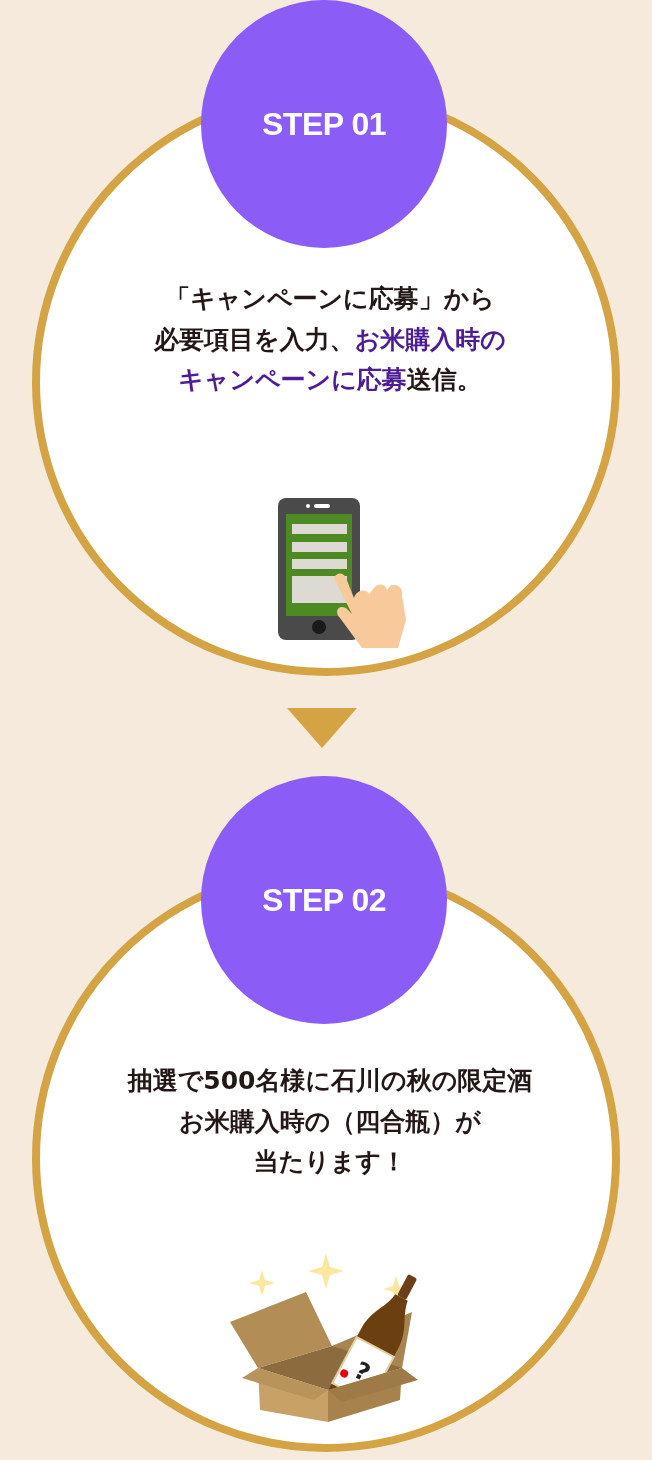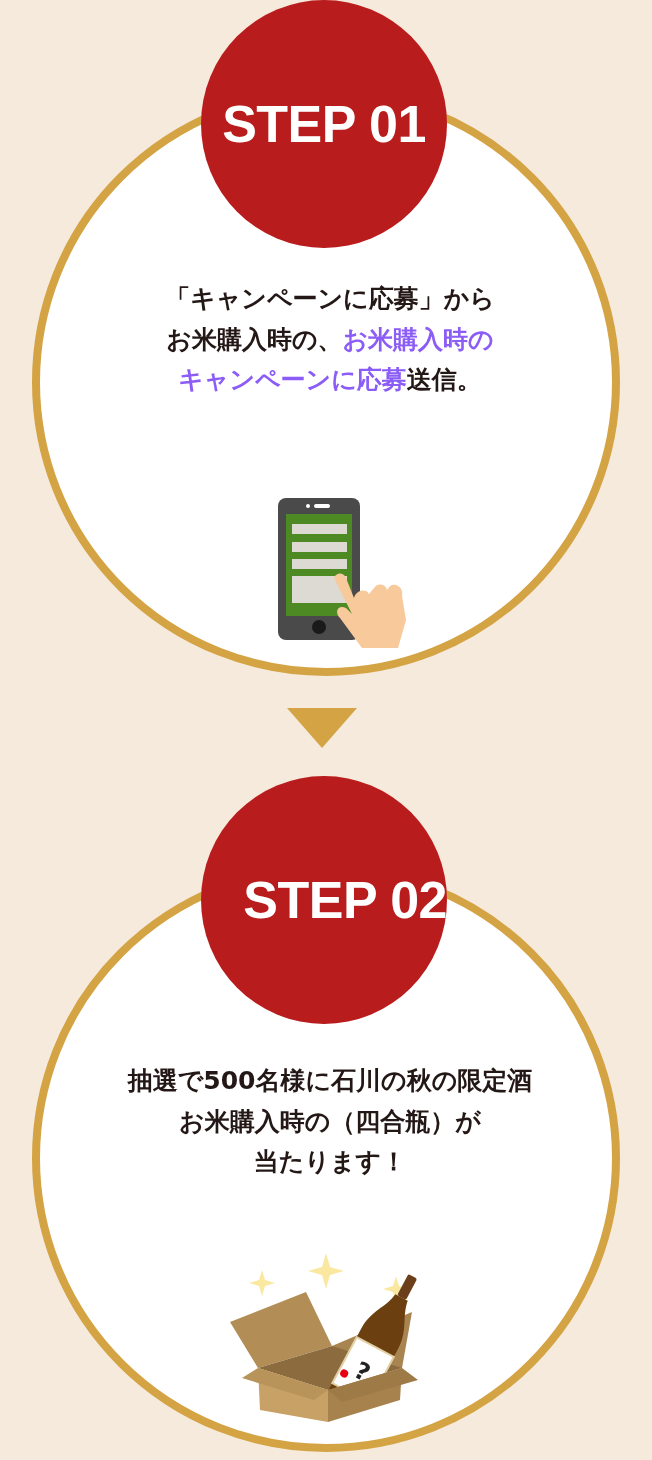--- a/index.html
+++ b/index.html
@@ -12,79 +12,79 @@
   .ring {
     position: absolute;
     box-sizing: border-box;
     border-radius: 50%;
     background: #ffffff;
     border: 8px solid #d4a344;
   }
   .badge {
     position: absolute;
     border-radius: 50%;
-    background: #b91c1c;
+    background: #8b5cf6;
     display: flex; align-items: center; justify-content: center;
     color: #ffffff;
     font-family: "Liberation Sans", "DejaVu Sans", sans-serif;
     font-weight: bold;
-    font-size: 52px;
+    font-size: 32px;
     letter-spacing: -0.5px;
   }
   .body-text {
     position: absolute;
     left: 4px; width: 652px;
     text-align: center;
     color: #231815;
     font-weight: bold;
     font-size: 25px;
     line-height: 40.5px;
   }
-  .red { color: #8b5cf6; }
+  .red { color: #4c1d95; }
   .arrow {
     position: absolute;
     left: 287px; top: 708px;
     width: 0; height: 0;
     border-left: 35px solid transparent;
     border-right: 35px solid transparent;
     border-top: 40px solid #d4a344;
   }
   .illus { position: absolute; }
 </style>
 </head>
 <body>
 
 <div class="ring" style="left:32px; top:88px; width:588px; height:588px;"></div>
 <div class="badge" style="left:201px; top:0px; width:246px; height:248px;">
   <span>STEP 01</span>
 </div>
 
 <div class="body-text" style="top:279px;">
   <div><span>「キャンペーンに応募」から</span></div>
-  <div><span>お米購入時の、</span><span class="red">お米購入時の</span></div>
+  <div><span>必要項目を入力、</span><span class="red">お米購入時の</span></div>
   <div><span class="red">キャンペーンに応募</span><span>送信。</span></div>
 </div>
 
 <svg class="illus" style="left:270px; top:490px;" width="140" height="160" viewBox="0 0 140 160">
   <rect x="8" y="8" width="82" height="142" rx="8" fill="#4a4a4a"></rect>
   <rect x="36" y="14" width="4" height="4" rx="2" fill="#ffffff"></rect>
   <rect x="44" y="14" width="16" height="4" rx="2" fill="#ffffff"></rect>
   <rect x="16" y="24" width="66" height="102" fill="#4d8a23"></rect>
   <rect x="22" y="34" width="55" height="10" fill="#dcdad2"></rect>
   <rect x="22" y="52" width="55" height="10" fill="#dcdad2"></rect>
   <rect x="22" y="69" width="55" height="10" fill="#dcdad2"></rect>
   <rect x="22" y="86" width="55" height="27" fill="#dcdad2"></rect>
   <circle cx="49" cy="137" r="7" fill="#1a1a1a"></circle>
   <path d="M64 88 C66 82 74 82 76 88 L84 108 C86 100 96 98 99 104 L104 98 C108 92 116 94 117 100 L120 96 C126 92 134 98 132 106 L136 130 L128 158 L92 158 L70 128 C64 122 68 114 76 118 L82 124 Z" fill="#f8c99b"></path>
 </svg>
 
 <div class="arrow"></div>
 
 <div class="ring" style="left:32px; top:864px; width:588px; height:588px;"></div>
-<div class="badge" style="left:201px; top:776px; width:246px; height:248px;justify-content:flex-end;">
+<div class="badge" style="left:201px; top:776px; width:246px; height:248px;">
   <span>STEP 02</span>
 </div>
 
 <div class="body-text" style="top:1061px;">
   <div><span>抽選で500名様に石川の秋の限定酒</span></div>
   <div><span>お米購入時の（四合瓶）が</span></div>
   <div><span>当たります！</span></div>
 </div>
 
 <svg class="illus" style="left:222px; top:1250px;" width="200" height="175" viewBox="0 0 200 175">

